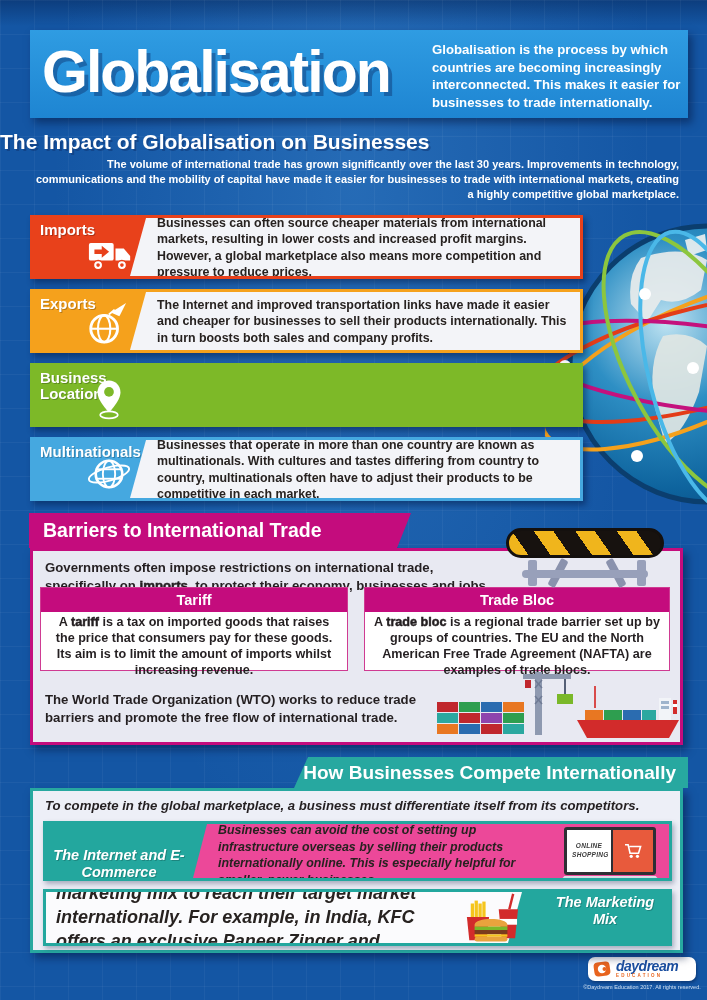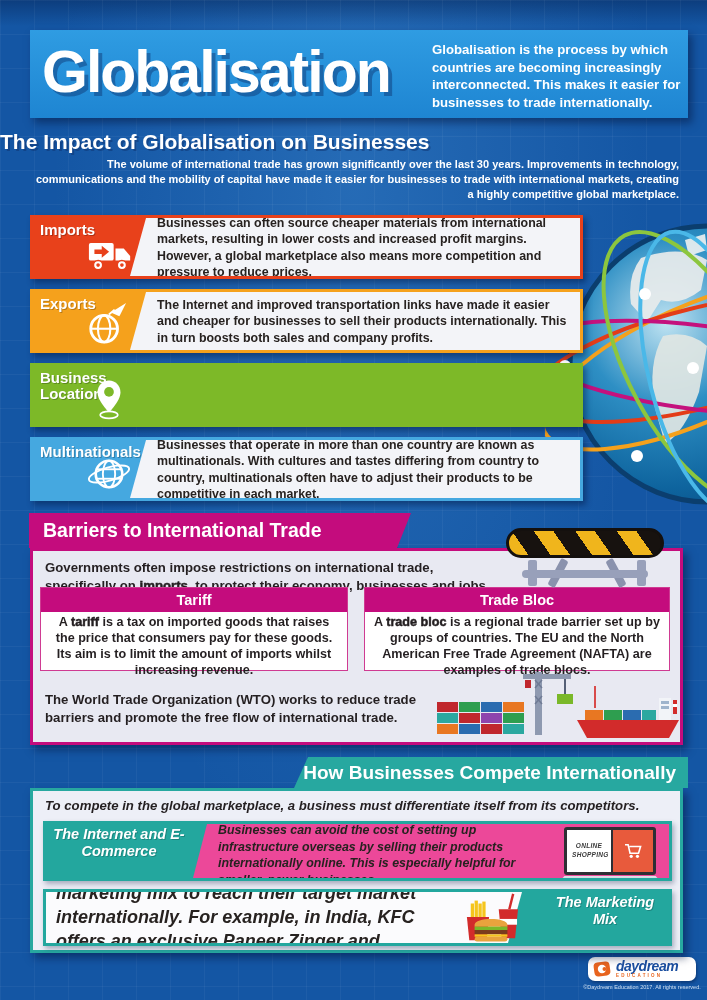--- a/index.html
+++ b/index.html
@@ -67,21 +67,21 @@
     font-size:19px;font-weight:bold;color:#fff;line-height:31px;text-align:right;padding-right:12px;box-sizing:border-box;
     box-shadow:3px 4px 6px rgba(3,20,60,.4);}
   .comp-box{left:30px;top:788px;width:653px;height:165px;background:#edeff7;border:3px solid #27a8a0;
     box-sizing:border-box;box-shadow:4px 5px 8px rgba(3,20,60,.5);z-index:2;font-style:italic;}
   .comp-intro{position:absolute;left:12px;top:7px;width:625px;font-size:13.2px;font-weight:bold;color:#241f21;}
   .trow{position:absolute;left:10px;width:629px;background:#23a79e;box-shadow:2px 3px 5px rgba(3,20,60,.3);}
   .trow.internet{top:30px;height:60px;}
   .trow.marketing{top:98px;height:57px;}
   .t-label{position:absolute;color:#fff;font-weight:bold;font-size:14.5px;line-height:1.15;text-align:center;
     text-shadow:1px 1px 0 rgba(0,0,0,.2);}
-  .internet .t-label{left:6px;top:5px;width:140px;}
+  .internet .t-label{left:6px;top:26px;width:140px;}
   .marketing .t-label{right:12px;top:5px;width:110px;margin-left:46px;}
   .internet .t-panel{position:absolute;left:150px;top:3px;right:3px;bottom:3px;background:#ec4899;
     clip-path:polygon(14px 0,100% 0,100% 100%,0 100%);padding:12px 122px 4px 25px;box-sizing:border-box;
     font-size:12.4px;line-height:1.33;font-weight:bold;color:#272220;display:flex;align-items:center;}
   .marketing .t-panel{position:absolute;left:3px;top:3px;bottom:3px;right:150px;background:#fbfbfd;
     clip-path:polygon(0 0,100% 0,calc(100% - 14px) 100%,0 100%);padding:5px 66px 4px 10px;box-sizing:border-box;
     font-size:18px;line-height:1.33;font-weight:bold;color:#272220;display:flex;align-items:center;}
 
   
   .laptop{position:absolute;right:6px;top:3px;width:106px;}

